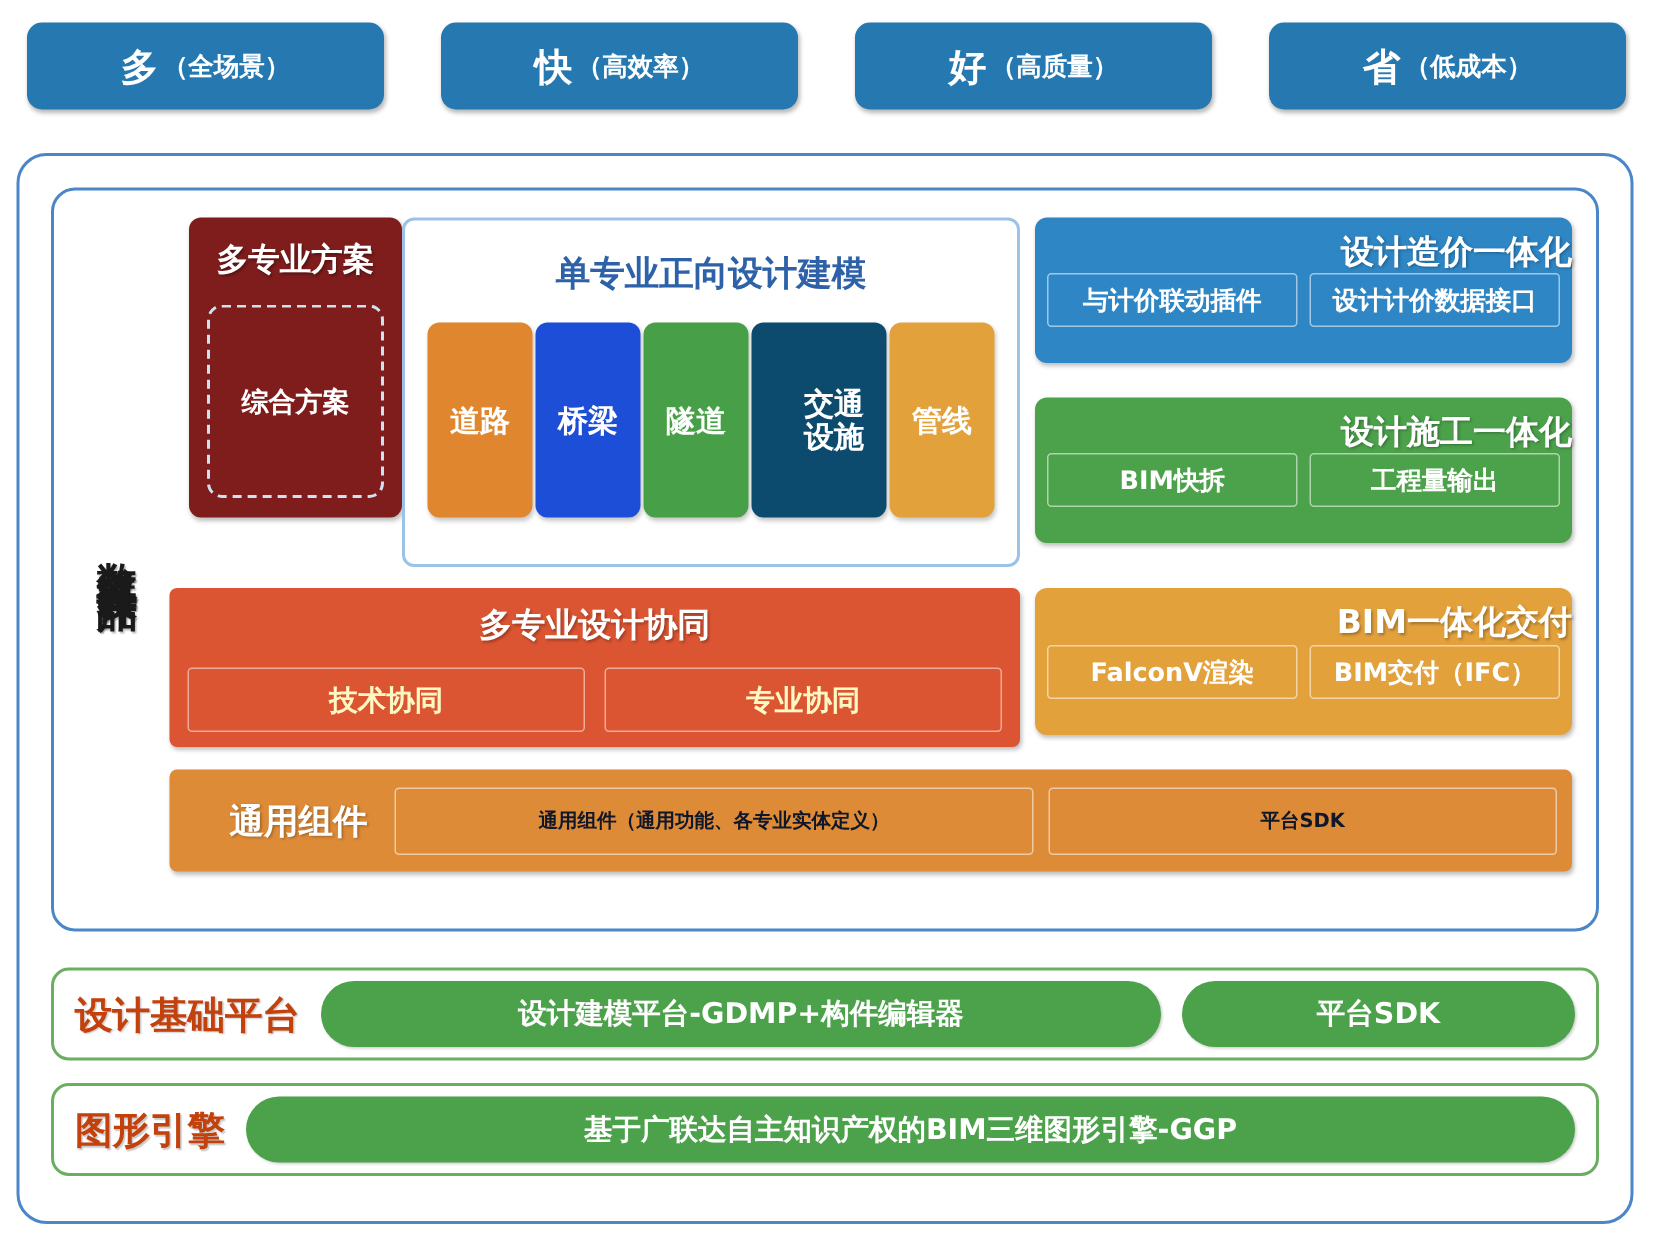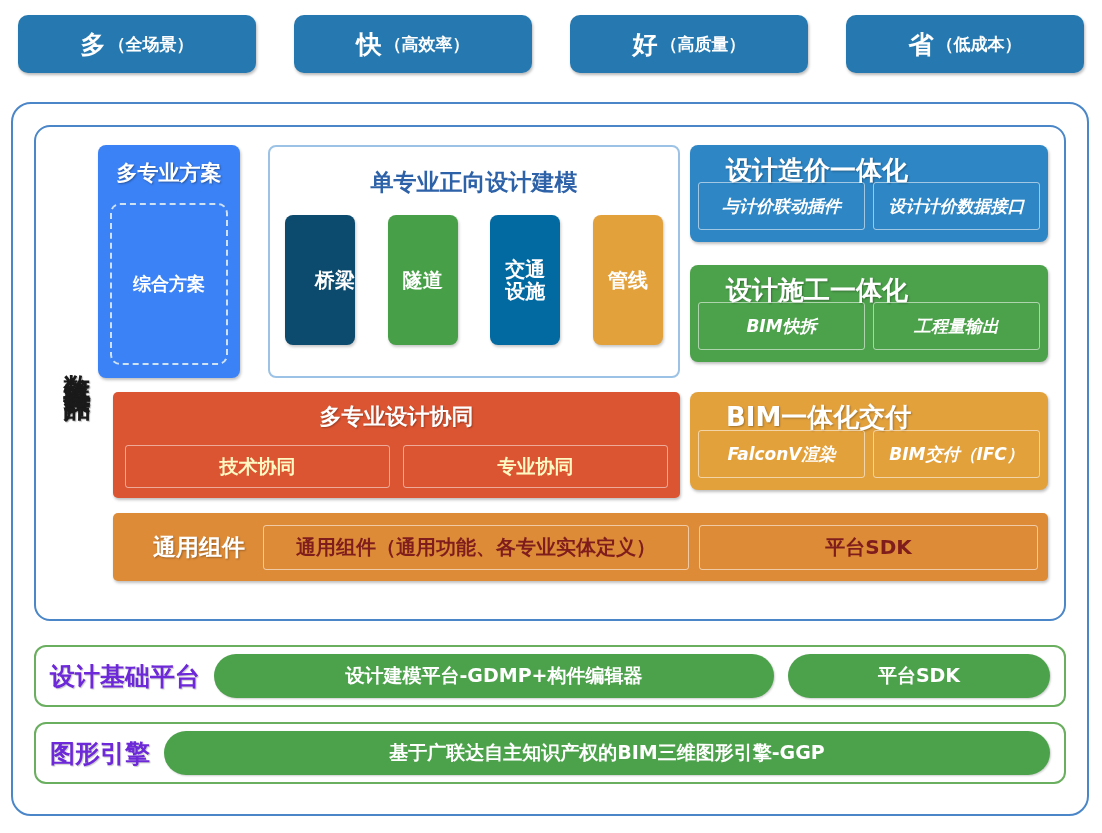--- a/index.html
+++ b/index.html
@@ -91,25 +91,25 @@
     letter-spacing: 3px;
     display: flex;
     align-items: center;
     justify-content: center;
     text-shadow: 1px 1px 1px rgba(0,0,0,0.25);
   }
 
   
   .scheme-card {
     position: absolute;
-    left: 98px;
+    left: 126px;
     top: 145px;
     width: 142px;
-    height: 233px;
-    background: #3b82f6;
+    height: 200px;
+    background: #7f1d1d;
     border-radius: 8px;
     box-shadow: 1px 2px 3px rgba(0,0,0,0.25);
     box-sizing: border-box;
   }
   .scheme-card .title {
     position: absolute;
     top: 14px;
     left: 0;
     width: 100%;
     text-align: center;
@@ -184,36 +184,34 @@
     position: absolute;
     border-radius: 8px;
     box-shadow: 1px 2px 3px rgba(0,0,0,0.25);
     box-sizing: border-box;
   }
   .int-block .title {
     position: absolute;
     top: 8px;
     left: 0;
     width: 100%;
-    text-align: left;
-    color: #ffffff;
-    font-size: 26px;
+    text-align: right;
+    color: #ffffff;
+    font-size: 22px;
     font-weight: bold;
     text-shadow: 1px 1px 2px rgba(0,0,0,0.3);
-    margin-left: 36px;
   }
   .int-block .subs {
     position: absolute;
     left: 8px;
     right: 8px;
-    bottom: 12px;
-    height: 48px;
+    bottom: 24px;
+    height: 36px;
     display: flex;
     gap: 8px;
-    font-style: italic;
   }
   .int-block .sub {
     flex: 1;
     border: 1px solid rgba(255,255,255,0.55);
     border-radius: 3px;
     display: flex;
     align-items: center;
     justify-content: center;
     color: #ffffff;
     font-size: 17px;
@@ -293,22 +291,22 @@
     padding: 0 8px;
     text-shadow: 1px 1px 2px rgba(0,0,0,0.3);
   }
   .common-bar .cell {
     height: 43px;
     border: 1px solid rgba(255,255,255,0.55);
     border-radius: 3px;
     display: flex;
     align-items: center;
     justify-content: center;
-    color: #7f1d1d;
-    font-size: 20px;
+    color: #0f172a;
+    font-size: 13px;
     font-weight: bold;
     white-space: nowrap;
   }
   .common-bar .cell.wide { width: 424px; }
   .common-bar .cell.narrow { flex: 1; }
 
   
   .plat-row {
     position: absolute;
     left: 34px;
@@ -321,21 +319,21 @@
     display: flex;
     align-items: center;
     padding: 0 14px;
     gap: 14px;
   }
   #plat-design { top: 645px; }
   #plat-engine { top: 722px; }
   .plat-row .label {
     font-size: 25px;
     font-weight: bold;
-    color: #6d28d9;
+    color: #c2410c;
     white-space: nowrap;
     text-shadow: 1px 1px 1px rgba(0,0,0,0.22);
   }
   .plat-row .cap {
     height: 44px;
     background: #4CA14B;
     border-radius: 22px;
     display: flex;
     align-items: center;
     justify-content: center;
@@ -377,27 +375,30 @@
 <div class="vertical-title">数维道路设计产品</div>
 
 <div class="scheme-card">
   <div class="title">多专业方案</div>
   <div class="dashed">综合方案</div>
 </div>
 
 <div class="single-frame">
   <div class="title">单专业正向设计建模</div>
   <div class="discipline-row">
-    <div class="discipline" style="background: #0c4a6e; justify-content: flex-end;">
+    <div class="discipline" style="background: rgb(224, 134, 47);">
+      <span>道路</span>
+    </div>
+    <div class="discipline" style="background: #1d4ed8;">
       <span>桥梁</span>
     </div>
     <div class="discipline" style="background: rgb(71, 160, 71);">
       <span>隧道</span>
     </div>
-    <div class="discipline" style="background: #0369a1;">
+    <div class="discipline" style="background: #0c4a6e; padding-left: 20px;">
       <span>交通<br>设施</span>
     </div>
     <div class="discipline" style="background: rgb(227, 161, 60);">
       <span>管线</span>
     </div>
   </div>
 </div>
 
 <div class="int-block" id="block-cost" style="background: rgb(46, 134, 197);">
   <div class="title">设计造价一体化</div>

